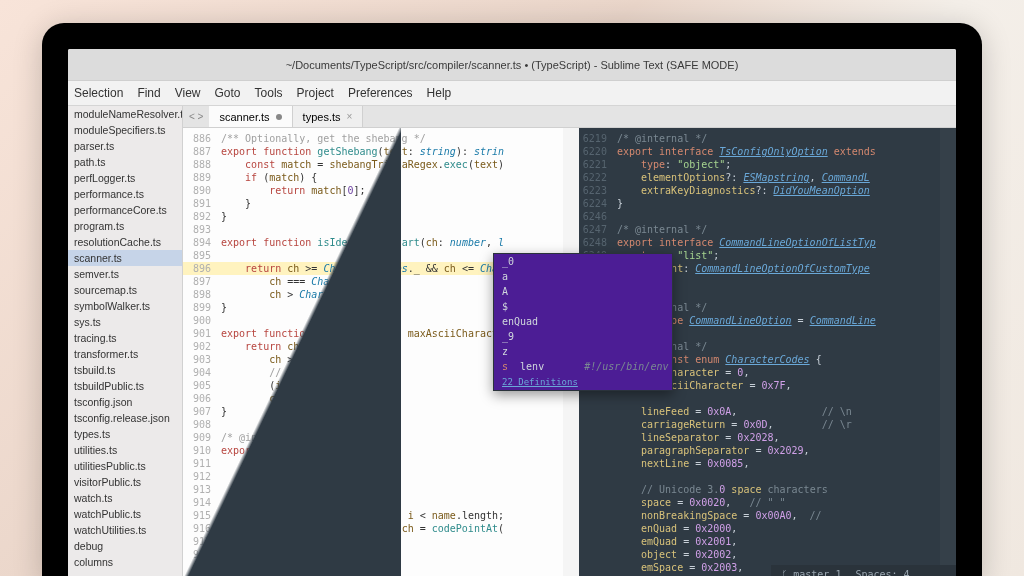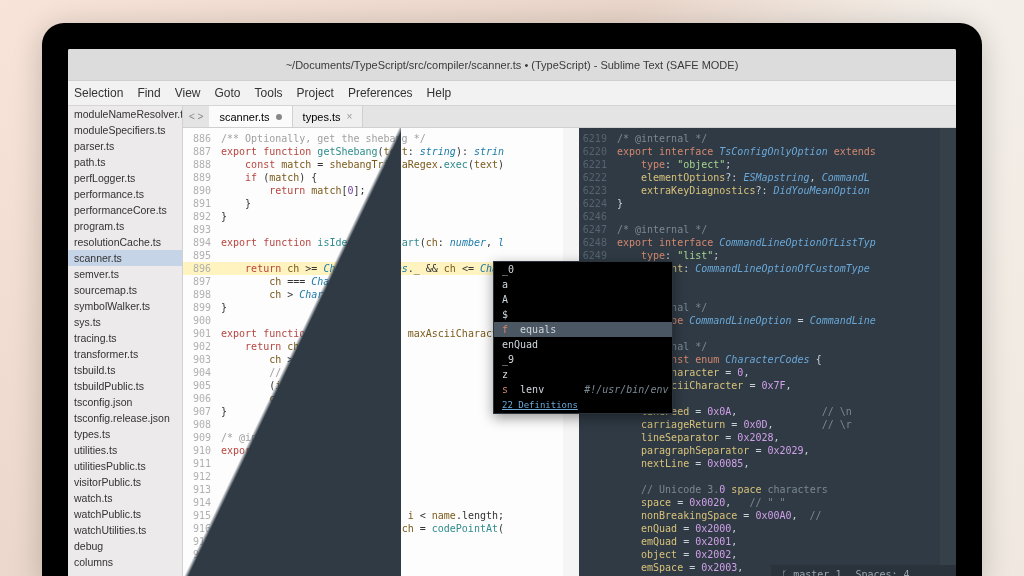--- a/index.html
+++ b/index.html
@@ -55,26 +55,26 @@
   .pane.right { flex:1; background:#2f3a44; color:#c8d0d8; }
   .gutter { position:absolute; left:0; top:0; width:34px; text-align:right; padding:4px 6px 0 0; color:#b0b0b0; }
   .pane.right .gutter { color:#56646f; }
   .code { position:absolute; left:38px; right:14px; top:4px; white-space:pre; }
   .minimap { position:absolute; right:0; top:0; width:16px; height:100%; background:rgba(0,0,0,.03); }
   .pane.right .minimap { background:rgba(255,255,255,.03); }
   
   .kw{color:#b7453f;} .fn{color:#2e8b8b;} .ty{color:#1a7aa8;font-style:italic;} .cm{color:#a0a0a0;} .nu{color:#6b3fa0;}
   .id{color:#7a5a1a;}
   
-  .dkw{color:#d4886f;} .dty{color:#6aa8d8;font-style:italic;}
+  .dkw{color:#d4886f;} .dty{color:#6aa8d8;font-style:italic;text-decoration:underline;}
   .dst{color:#a6d490;} .dcm{color:#7a8892;} .dnu{color:#d0a0e8;} .did{color:#d8c27a;}
   .hl-line { position:absolute; left:0; right:0; height:13px; background:#fff3bf; }
   .autocomplete {
-    position:absolute; left:310px; top:133px; width:180px;
-    background:#000000; color:#cfd6dc; font-family:Menlo,monospace;
+    position:absolute; left:310px; top:125px; width:180px;
+    background:#4c1d95; color:#cfd6dc; font-family:Menlo,monospace;
     font-size:10px; border:1px solid #2a333b; box-shadow:0 4px 12px rgba(0,0,0,.4);
     z-index:10;
   }
   .autocomplete div { padding:2px 8px; display:flex; justify-content:space-between; }
   .autocomplete .sel { background:#4b5863; }
   .autocomplete .hint { color:#7a8892; font-style:italic;margin-left:40px; }
   .autocomplete .foot { color:#6aa8d8; text-decoration:underline; padding:3px 8px; font-size:9px; }
   .statusbar {
     position:absolute; bottom:0; right:0; height:18px; background:#2a333b;
     color:#9aa6b0; font-size:10px; display:flex; align-items:center;
@@ -326,23 +326,20 @@
               </div>
               <div>
                 <span>a</span>
               </div>
               <div>
                 <span>A</span>
               </div>
               <div>
                 <span>$</span>
               </div>
-              <div class="sel">
-                <span><span style="color:#d4886f">f</span>&nbsp;&nbsp;equals</span>
-              </div>
               <div>
                 <span>enQuad</span>
               </div>
               <div>
                 <span>_9</span>
               </div>
               <div>
                 <span>z</span>
               </div>
               <div>

